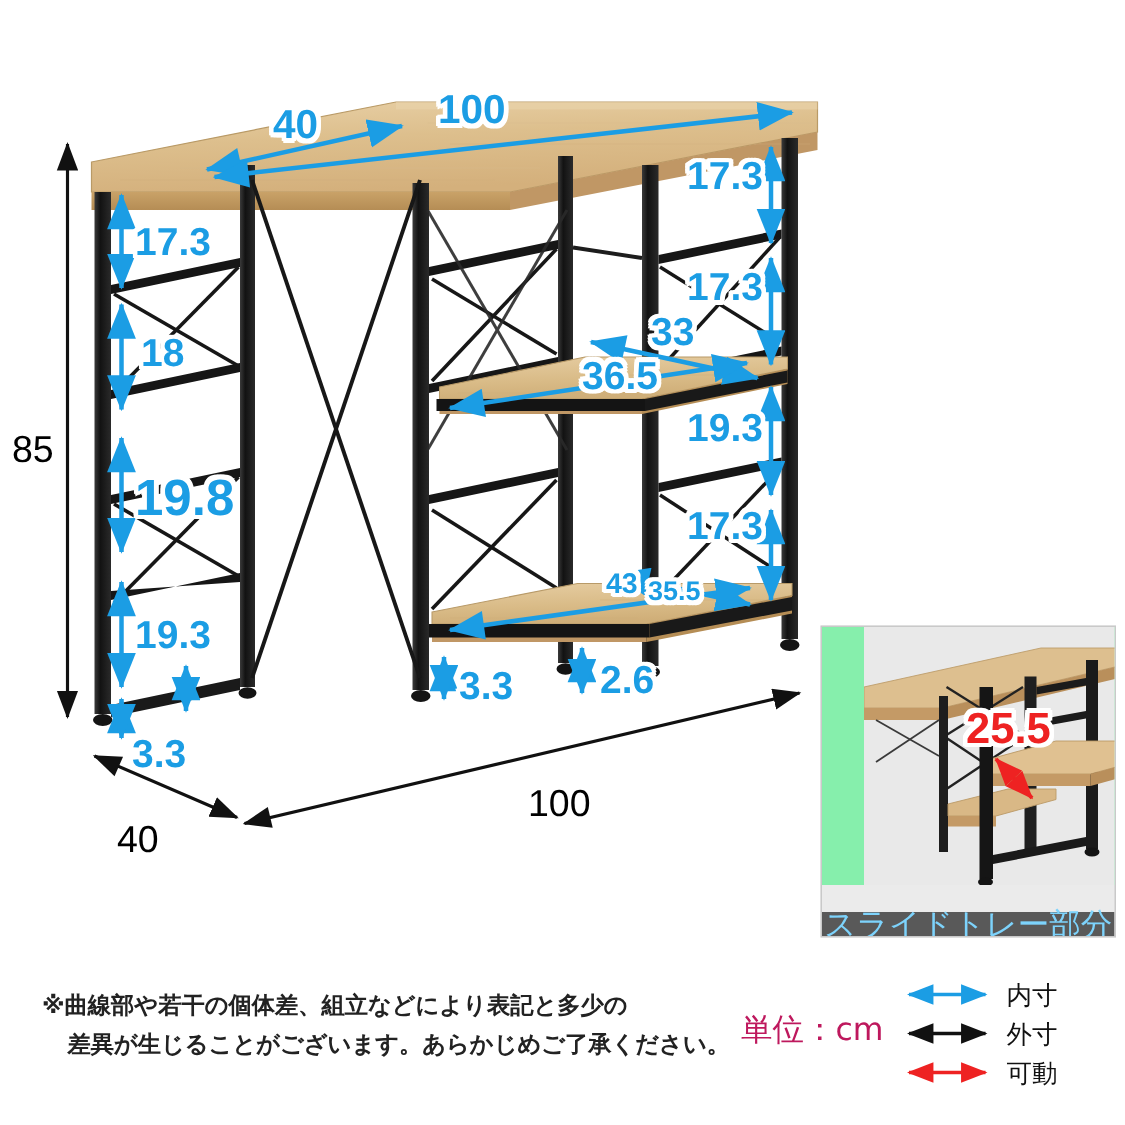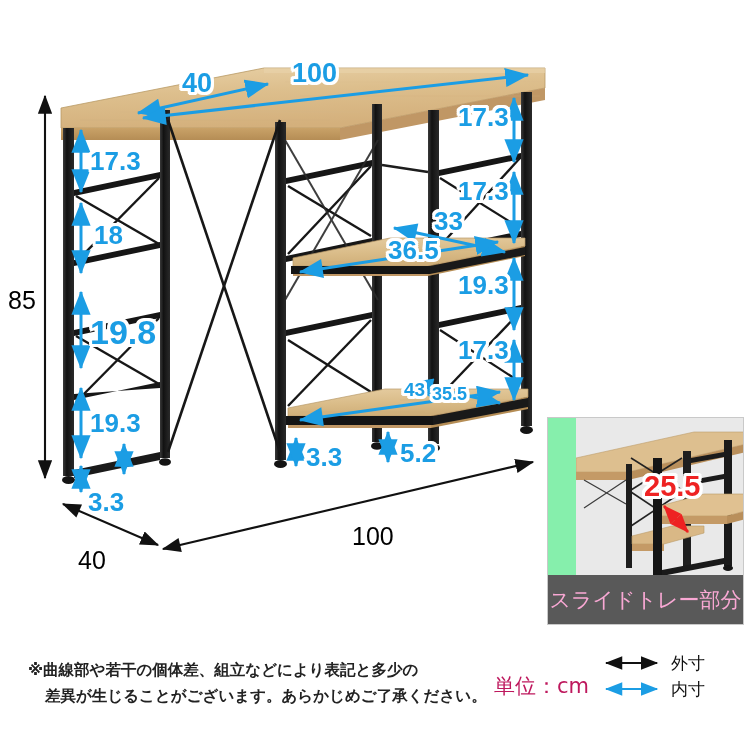--- a/index.html
+++ b/index.html
@@ -39,22 +39,22 @@
   #inset{
     position:absolute;
     left:547px;top:417px;width:197px;height:208px;
     border:1px solid #c9c9c9;
     background:#ebebeb;
     box-sizing:border-box;
     overflow:hidden;
   }
   #inset-photo{position:absolute;left:0;top:0;width:195px;height:172px;overflow:hidden;background:#86efac;padding-left:28px;}
   #inset-caption{
-    position:absolute;left:0;bottom:0;width:195px;height:49px;
-    background:#595959;color:#f9a8d4;
+    position:absolute;left:0;bottom:0;width:195px;height:16px;
+    background:#595959;color:#7dd3fc;
     font-size:21px;font-weight:normal;
     display:flex;align-items:center;justify-content:center;
     letter-spacing:0px;
     font-family:"DejaVu Sans","Liberation Sans",sans-serif;
   }
   #inset-25{
     position:absolute;left:96px;top:52px;
     font-size:29px;font-weight:bold;color:#ee2222;
   }
 
@@ -308,21 +308,21 @@
   <div class="dimlabel dim-inner halo" style="left:458px;top:272px;font-size:26px;">19.3</div>
   <div class="dimlabel dim-inner halo" style="left:458px;top:337px;font-size:26px;">17.3</div>
 
   <div class="dimlabel dim-inner halo" style="left:434px;top:208px;font-size:26px;">33</div>
   <div class="dimlabel dim-inner halo" style="left:388px;top:237px;font-size:26px;">36.5</div>
 
   <div class="dimlabel dim-inner halo" style="left:432px;top:369px;font-size:18px;margin-top:16px;">35.5</div>
   <div class="dimlabel dim-inner halo" style="left:404px;top:380px;font-size:19px;">43</div>
 
   <div class="dimlabel dim-inner halo" style="left:306px;top:444px;font-size:26px;">3.3</div>
-  <div class="dimlabel dim-inner halo" style="left:400px;top:440px;font-size:26px;">5.2</div>
+  <div class="dimlabel dim-inner halo" style="left:400px;top:440px;font-size:26px;">2.6</div>
 
   <div id="inset">
     <div id="inset-photo">
       <svg viewBox="0 0 195 172" width="195" height="172">
         <rect x="0" y="0" width="195" height="172" fill="#e9e9e9"></rect>
 
         <polygon points="0,40 118,14 170,14 170,26 52,54 0,54" fill="#ddbf8f" stroke="#bd9d6b" stroke-width="0.6"></polygon>
         <polygon points="0,54 52,54 52,62 0,62" fill="#c49a66"></polygon>
         <polygon points="52,54 170,26 170,34 52,62" fill="#b98f5b"></polygon>
 
@@ -378,45 +378,61 @@
     <div class="l2">差異が生じることがございます。あらかじめご了承ください。</div>
   </div>
 
   <div id="unit">単位：cm</div>
 
   <div id="legend">
     <div class="legrow">
       <div class="legline">
         <svg width="63" height="14" viewBox="0 0 63 14">
           <defs>
+            <marker id="lb1" markerWidth="9" markerHeight="9" refX="7.4" refY="3.1" orient="auto" markerUnits="strokeWidth">
+              <path d="M0,0 L8,3.1 L0,6.2 z" fill="#1b9de4"></path>
+            </marker>
+            <marker id="lb1s" markerWidth="9" markerHeight="9" refX="0.6" refY="3.1" orient="auto" markerUnits="strokeWidth">
+              <path d="M8,0 L0,3.1 L8,6.2 z" fill="#1b9de4"></path>
+            </marker>
+          </defs>
+          <line x1="6" y1="7" x2="57" y2="7" stroke="#1b9de4" stroke-width="2.2" marker-start="url(#lb1s)" marker-end="url(#lb1)"></line>
+        </svg>
+      </div>
+      <span class="legtxt">内寸</span>
+    </div>
+
+    <div class="legrow">
+      <div class="legline">
+        <svg width="63" height="14" viewBox="0 0 63 14">
+          <defs>
             <marker id="lk1" markerWidth="9" markerHeight="9" refX="7.4" refY="3.1" orient="auto" markerUnits="strokeWidth">
               <path d="M0,0 L8,3.1 L0,6.2 z" fill="#111"></path>
             </marker>
             <marker id="lk1s" markerWidth="9" markerHeight="9" refX="0.6" refY="3.1" orient="auto" markerUnits="strokeWidth">
               <path d="M8,0 L0,3.1 L8,6.2 z" fill="#111"></path>
             </marker>
           </defs>
           <line x1="6" y1="7" x2="57" y2="7" stroke="#111" stroke-width="2.2" marker-start="url(#lk1s)" marker-end="url(#lk1)"></line>
         </svg>
       </div>
       <span class="legtxt">外寸</span>
     </div>
 
     <div class="legrow">
       <div class="legline">
         <svg width="63" height="14" viewBox="0 0 63 14">
           <defs>
-            <marker id="lb1" markerWidth="9" markerHeight="9" refX="7.4" refY="3.1" orient="auto" markerUnits="strokeWidth">
-              <path d="M0,0 L8,3.1 L0,6.2 z" fill="#1b9de4"></path>
-            </marker>
-            <marker id="lb1s" markerWidth="9" markerHeight="9" refX="0.6" refY="3.1" orient="auto" markerUnits="strokeWidth">
-              <path d="M8,0 L0,3.1 L8,6.2 z" fill="#1b9de4"></path>
+            <marker id="lr1" markerWidth="9" markerHeight="9" refX="7.4" refY="3.1" orient="auto" markerUnits="strokeWidth">
+              <path d="M0,0 L8,3.1 L0,6.2 z" fill="#ee2222"></path>
+            </marker>
+            <marker id="lr1s" markerWidth="9" markerHeight="9" refX="0.6" refY="3.1" orient="auto" markerUnits="strokeWidth">
+              <path d="M8,0 L0,3.1 L8,6.2 z" fill="#ee2222"></path>
             </marker>
           </defs>
-          <line x1="6" y1="7" x2="57" y2="7" stroke="#1b9de4" stroke-width="2.2" marker-start="url(#lb1s)" marker-end="url(#lb1)"></line>
+          <line x1="6" y1="7" x2="57" y2="7" stroke="#ee2222" stroke-width="2.2" marker-start="url(#lr1s)" marker-end="url(#lr1)"></line>
         </svg>
       </div>
-      <span class="legtxt">内寸</span>
+      <span class="legtxt">可動</span>
     </div>
-
   </div>
 
 </div>
 
 </body></html>

